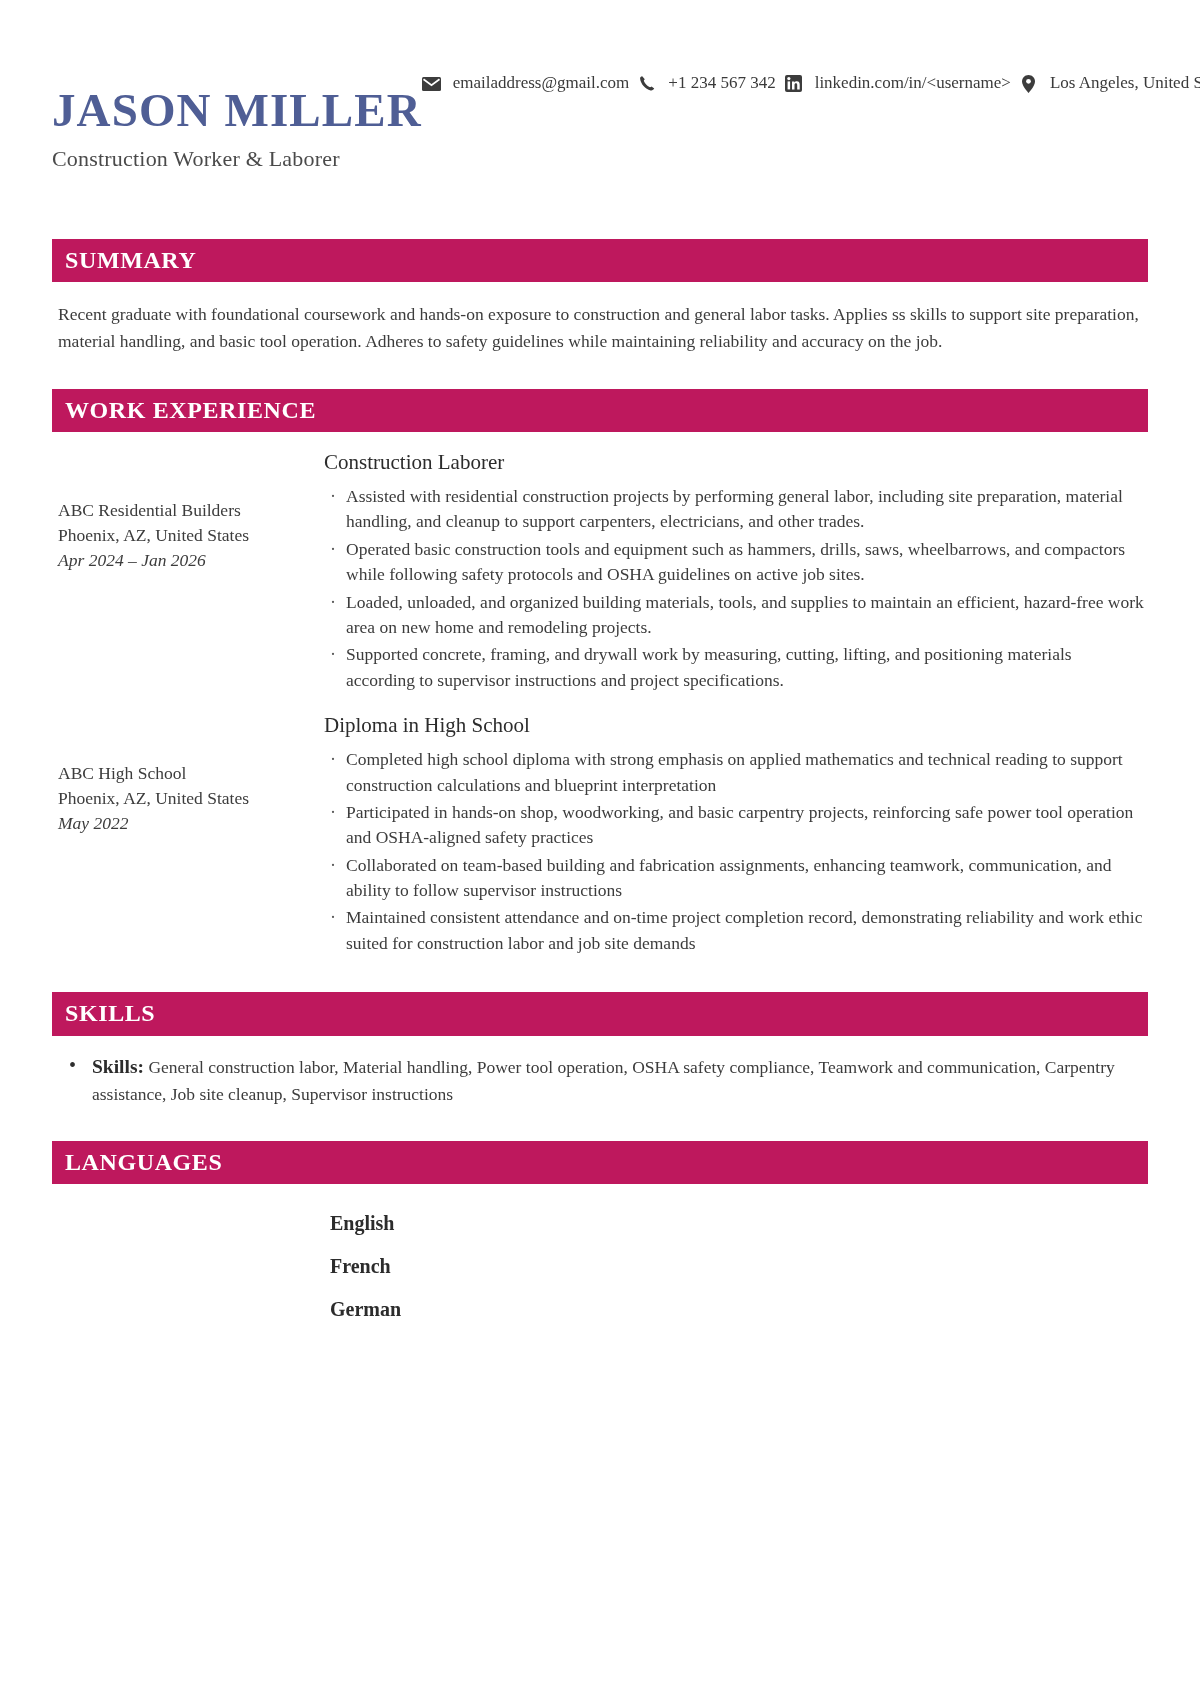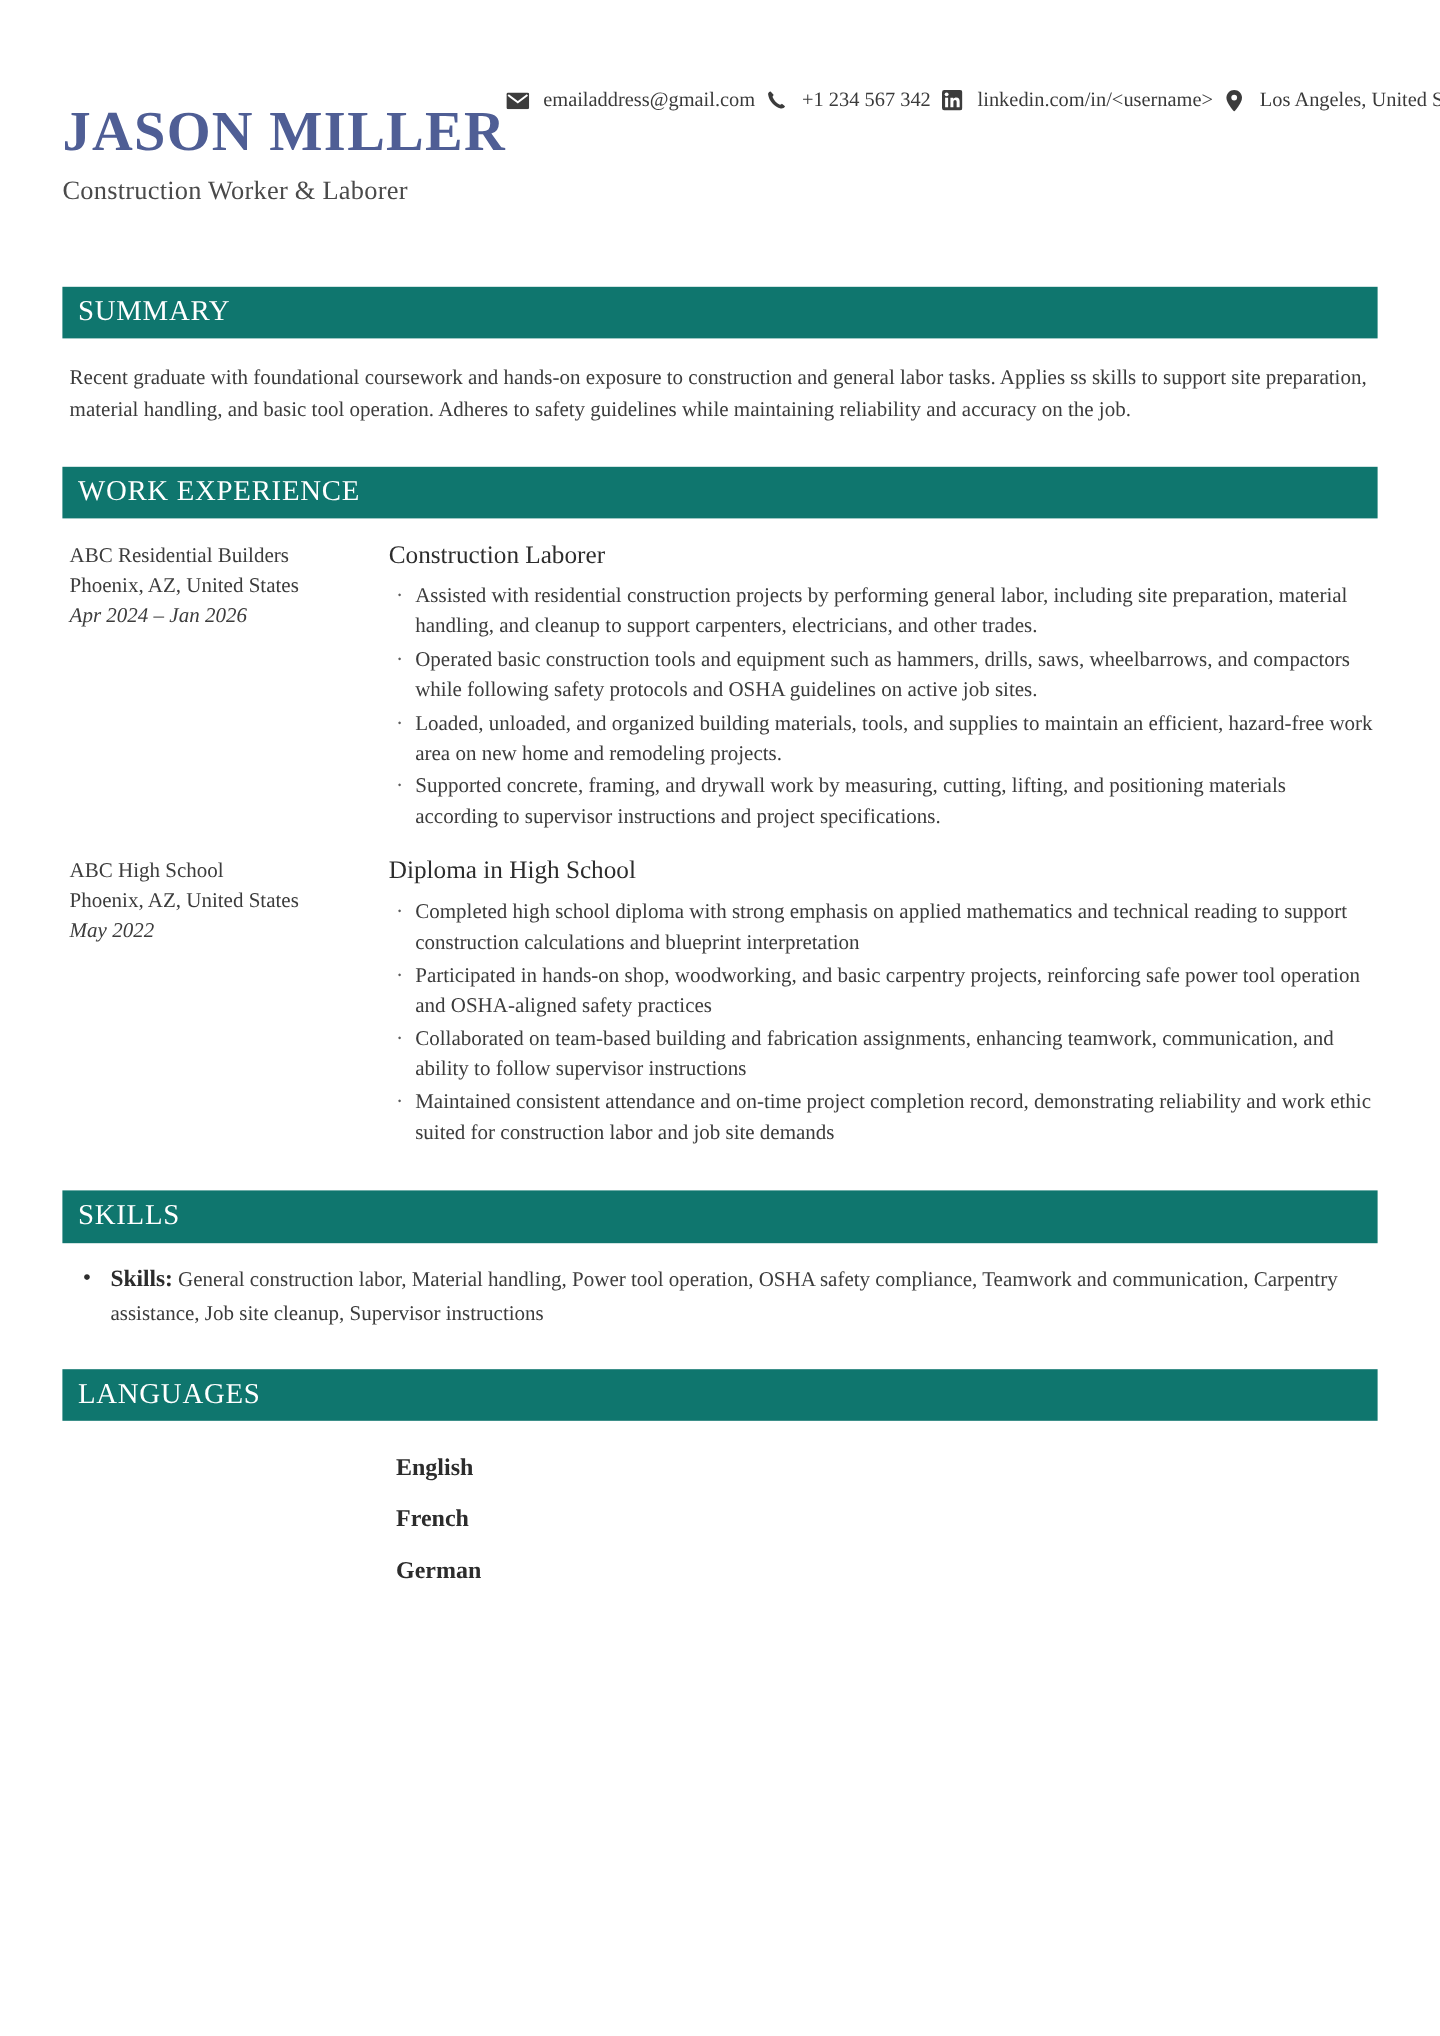--- a/index.html
+++ b/index.html
@@ -63,24 +63,24 @@
     flex: 0 0 20px;
     display: inline-flex;
     align-items: center;
     justify-content: center;
     color: #3c3c3c;
   }
   .ico svg { display: block; }
 
   
   .sec-bar {
-    background: #0f766e;
+    background: #be185d;
     color: #ffffff;
     font-size: 24px;
-    font-weight: normal;
+    font-weight: bold;
     letter-spacing: .6px;
     padding: 7px 0 8px 13px;
     margin-top: 34px;
     line-height: 1.18;
   }
   .sec-bar.first { margin-top: 58px; }
 
   
   .summary {
     font-size: 17.5px;
@@ -95,20 +95,21 @@
     align-items: flex-start;
     padding-top: 18px;
   }
   .entry-left {
     width: 272px;
     flex: 0 0 272px;
     padding-left: 6px;
     font-size: 17.5px;
     line-height: 1.44;
     color: #3c3c3c;
+    margin-top: 48px;
   }
   .entry-left .org { }
   .entry-left .loc { }
   .entry-left .dates { font-style: italic; }
   .entry-right { flex: 1 1 auto; padding-right: 4px; }
   .role {
     font-size: 21px;
     font-weight: normal;
     color: #2c2c2c;
     line-height: 1.2;

